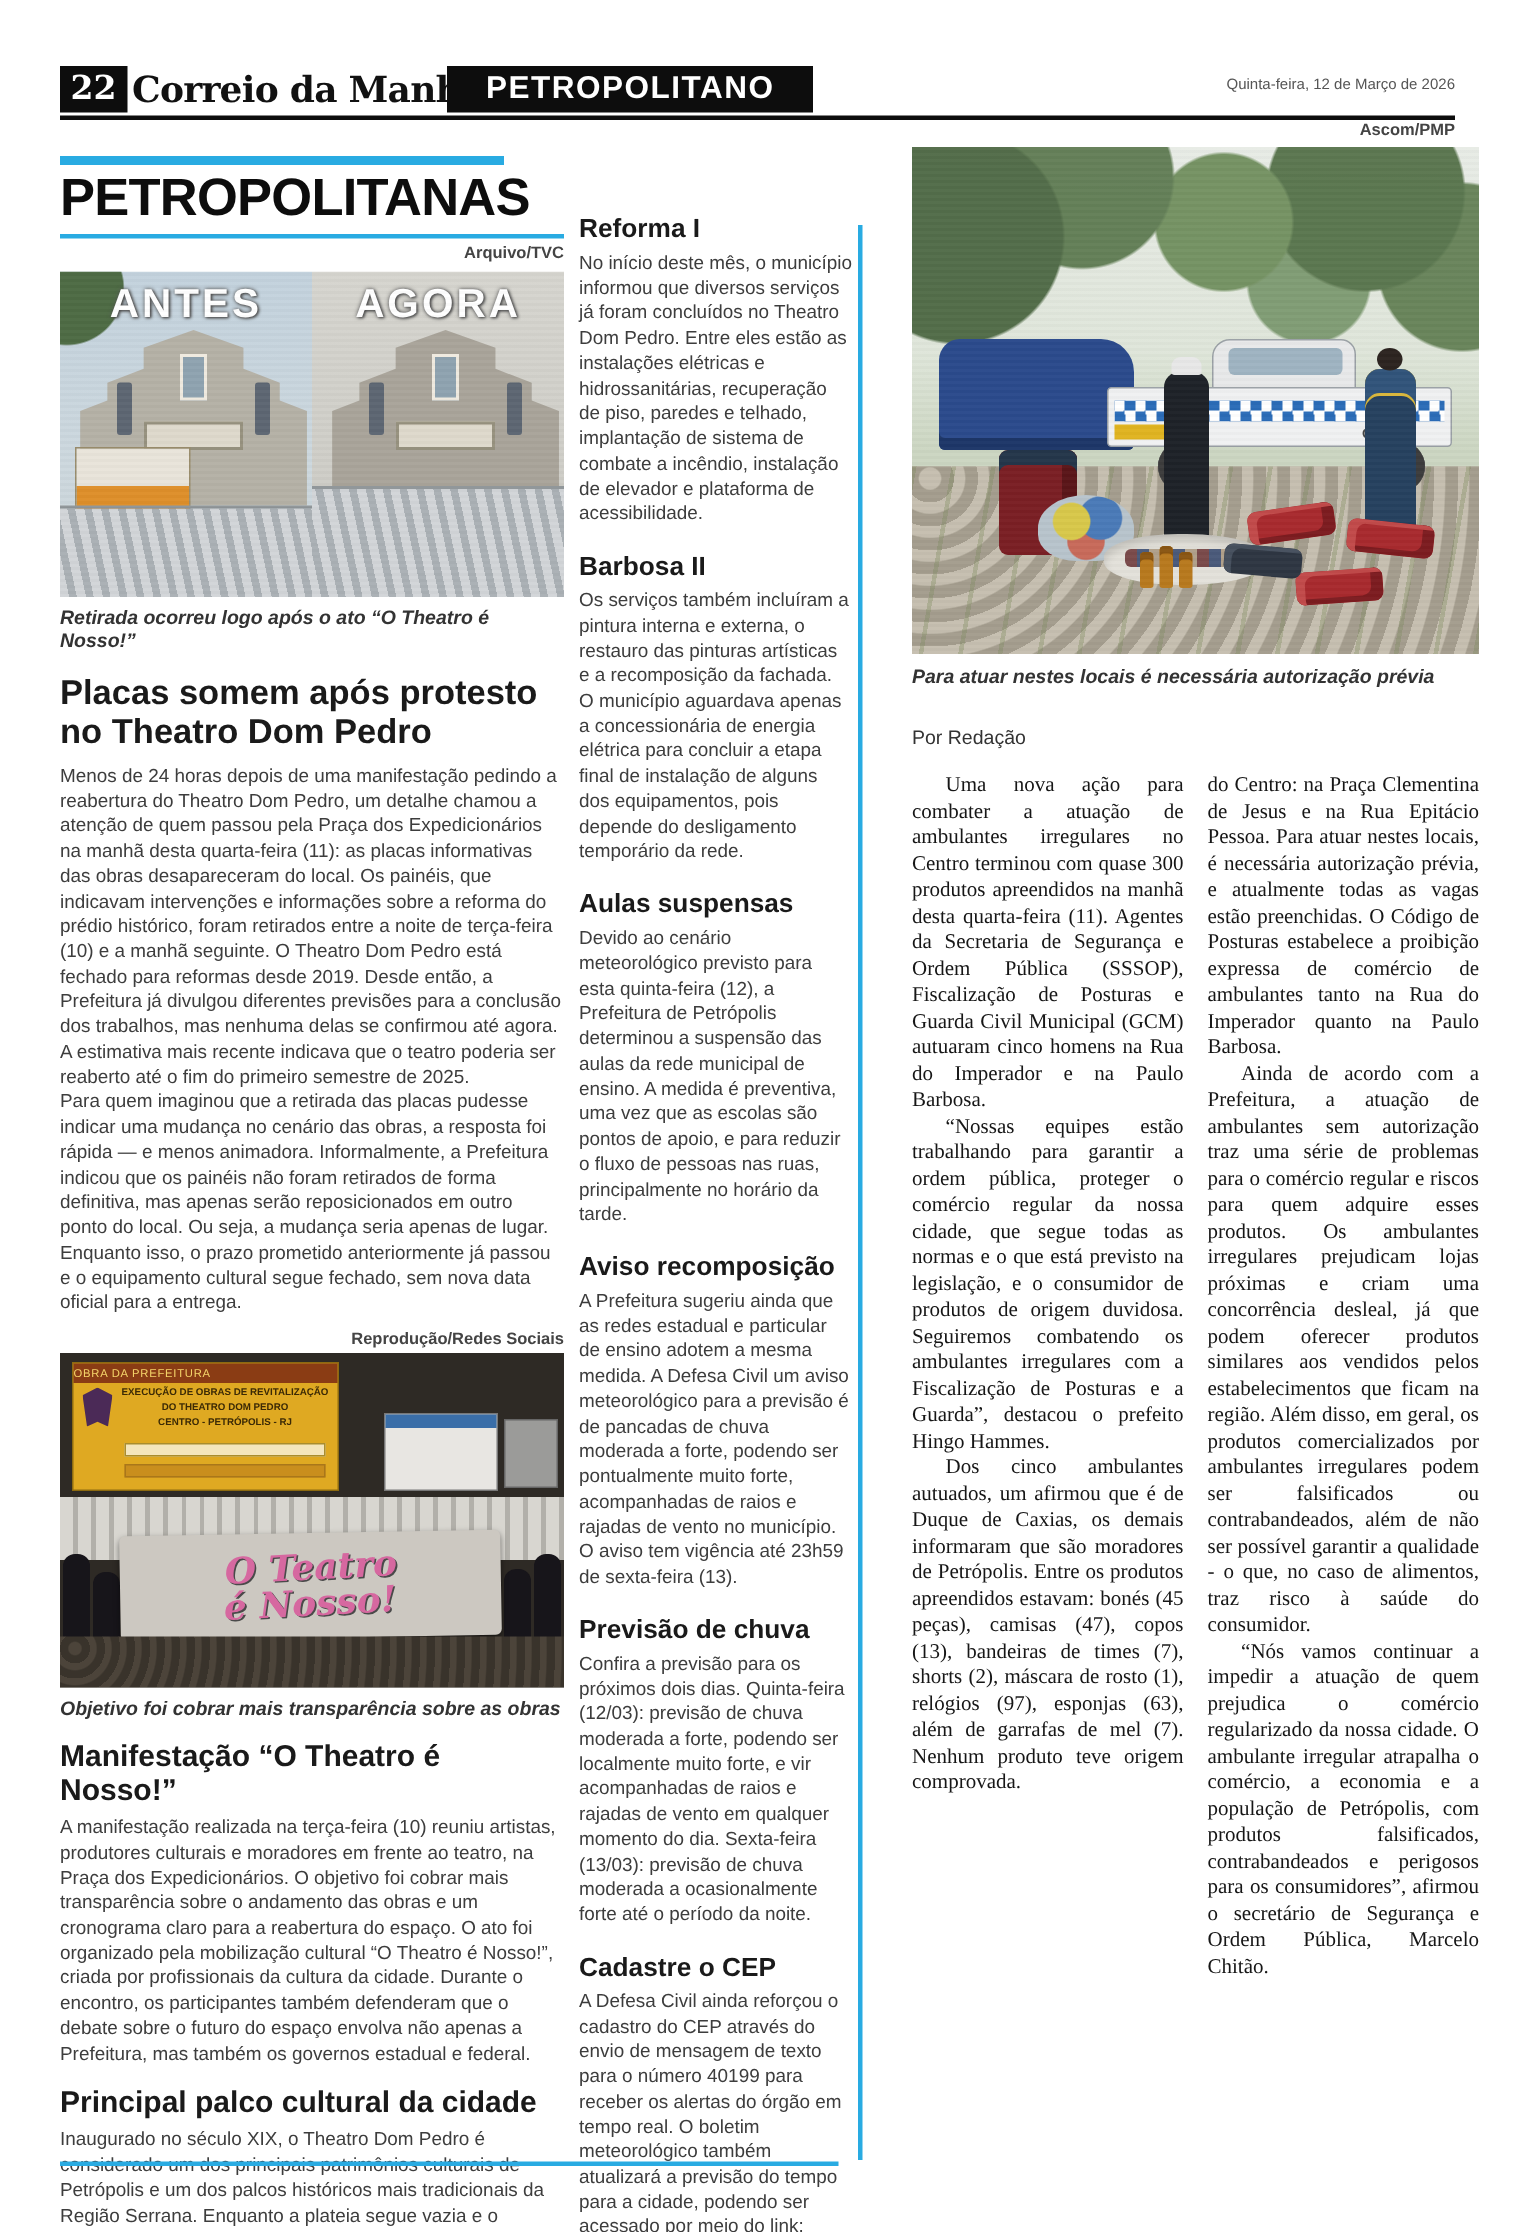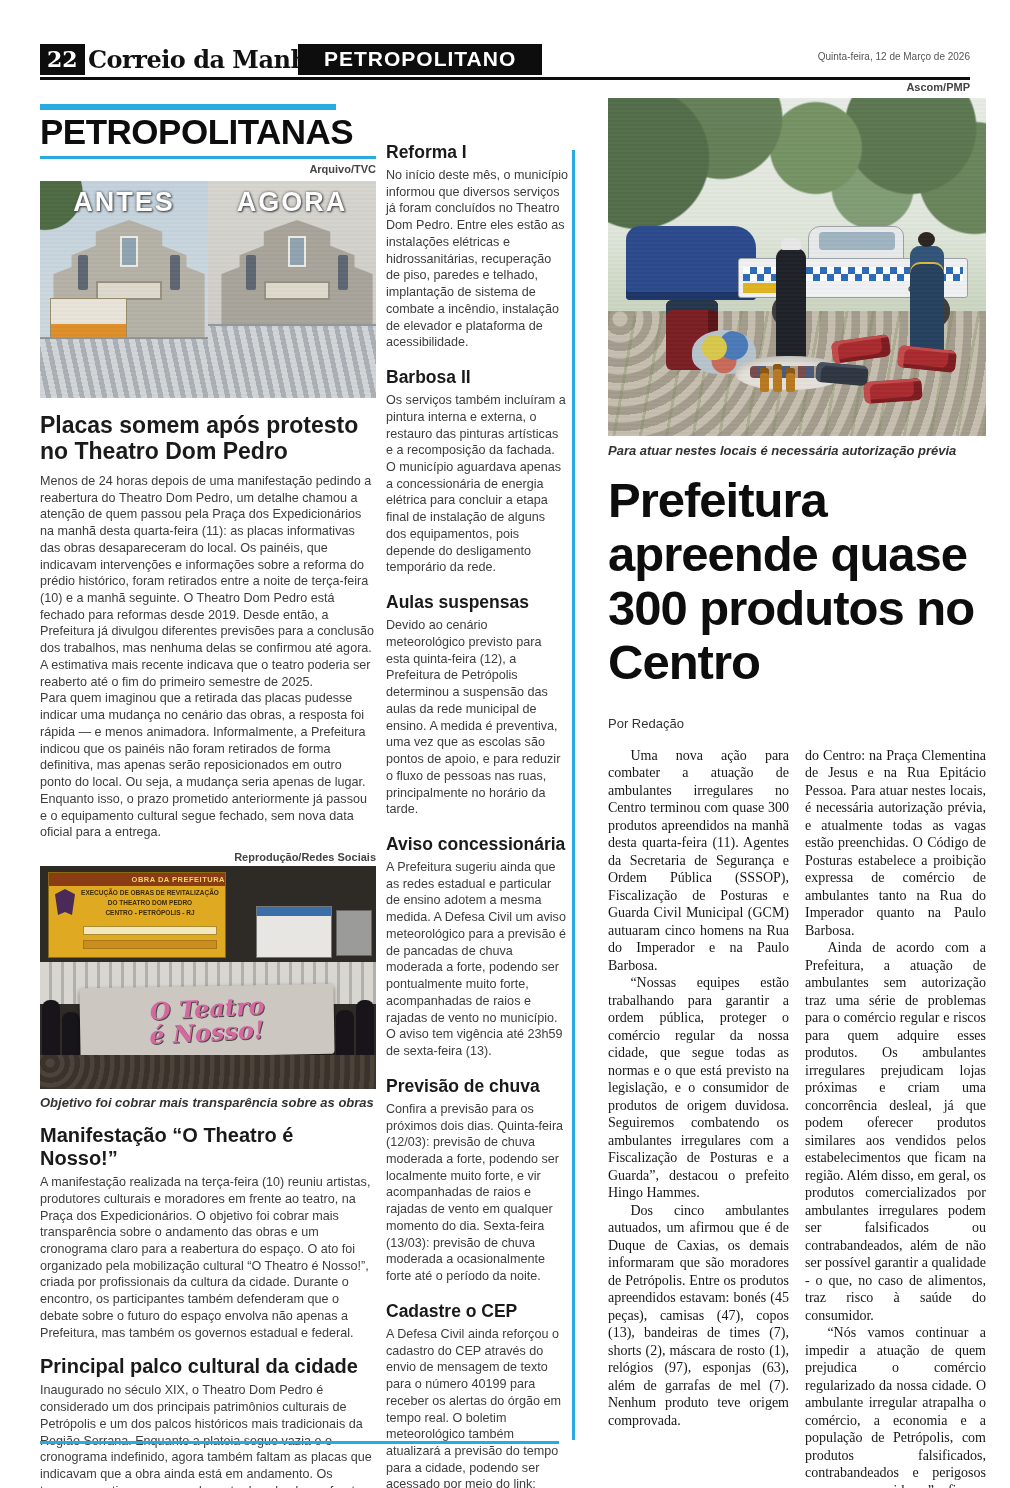--- a/index.html
+++ b/index.html
@@ -67,21 +67,21 @@
   .agora .fence1 { height:34%; }
   .ph-label { position:absolute; top:6px; width:100%; text-align:center; color:#fff;
     font-weight:800; font-size:27px; letter-spacing:2px;
     text-shadow:0 0 3px #555, 1px 1px 2px #444; }
   .leaf-corner { position:absolute; left:-12px; top:-10px; width:55px; height:70px;
     background:radial-gradient(circle at 30% 30%, #4e6b44 0 60%, transparent 62%); }
   
   .photo2 { position:relative; width:336px; height:223px; margin-top:3px; background:#2e2a25; overflow:hidden; }
   .p2-sign { position:absolute; left:8px; top:6px; width:178px; height:86px; background:#dfa922;
     border:1px solid #8c6a10; font-size:6.5px; color:#3c2a05; }
-  .p2-sign-head { background:#8a3c14; color:#f4d469; font-weight:bold; text-align:right;
+  .p2-sign-head { background:#8a3c14; color:#f4d469; font-weight:normal; text-align:left;
     font-size:7.5px; padding:2px 0; letter-spacing:0.5px; }
   .p2-sign-line { text-align:center; font-weight:bold; margin-top:3px; }
   .p2-crest { position:absolute; left:6px; top:16px; width:20px; height:26px; background:#4b2a57;
     clip-path:polygon(50% 0, 100% 20%, 85% 100%, 50% 88%, 15% 100%, 0 20%); }
   .p2-sign-bar { position:absolute; left:34px; right:8px; bottom:22px; height:9px; background:#f4e6bd; border:1px solid #a98d2f; }
   .p2-sign-bar2 { position:absolute; left:34px; right:8px; bottom:8px; height:9px; background:#c98e1d; border:1px solid #a9771a; }
   .p2-poster { position:absolute; right:44px; top:40px; width:76px; height:52px; background:#e8e6e2;
     border:1px solid #777; }
   .p2-poster-head { height:9px; background:#3a6ea8; }
   .p2-poster2 { position:absolute; right:4px; top:44px; width:36px; height:46px; background:#9b9b99; border:1px solid #666; }
@@ -195,20 +195,21 @@
           <div class="fac-window"></div>
           <div class="fac-lamp l"></div>
           <div class="fac-lamp r"></div>
           <div class="fac-balcony"></div>
         </div>
         <div class="fence1"></div>
         <div class="ph-label">AGORA</div>
         <div class="ph-grain"></div>
       </div>
     </div>
+    <div class="caption">Retirada ocorreu logo após o ato “O Theatro é Nosso!”</div>
 
     <div class="headline">Placas somem após protesto no Theatro Dom Pedro</div>
     <div class="body-sans">Menos de 24 horas depois de uma manifestação pedindo a reabertura do Theatro Dom Pedro, um detalhe chamou a atenção de quem passou pela Praça dos Expedicionários na manhã desta quarta-feira (11): as placas informativas das obras desapareceram do local. Os painéis, que indicavam intervenções e informações sobre a reforma do prédio histórico, foram retirados entre a noite de terça-feira (10) e a manhã seguinte. O Theatro Dom Pedro está fechado para reformas desde 2019. Desde então, a Prefeitura já divulgou diferentes previsões para a conclusão dos trabalhos, mas nenhuma delas se confirmou até agora. A estimativa mais recente indicava que o teatro poderia ser reaberto até o fim do primeiro semestre de 2025.</div>
 
     <div class="body-sans">Para quem imaginou que a retirada das placas pudesse indicar uma mudança no cenário das obras, a resposta foi rápida — e menos animadora. Informalmente, a Prefeitura indicou que os painéis não foram retirados de forma definitiva, mas apenas serão reposicionados em outro ponto do local. Ou seja, a mudança seria apenas de lugar. Enquanto isso, o prazo prometido anteriormente já passou e o equipamento cultural segue fechado, sem nova data oficial para a entrega.</div>
 
     <div class="credit" style="margin-top:10px;">Reprodução/Redes Sociais</div>
 
     <div class="photo2">
       <div class="p2-sign">
@@ -255,21 +256,21 @@
     </div>
     <div class="mid-sec">
       <h3>Barbosa II</h3>
       <div class="body-sans">Os serviços também incluíram a pintura interna e externa, o restauro das pinturas artísticas e a recomposição da fachada. O município aguardava apenas a concessionária de energia elétrica para concluir a etapa final de instalação de alguns dos equipamentos, pois depende do desligamento temporário da rede.</div>
     </div>
     <div class="mid-sec">
       <h3>Aulas suspensas</h3>
       <div class="body-sans">Devido ao cenário meteorológico previsto para esta quinta-feira (12), a Prefeitura de Petrópolis determinou a suspensão das aulas da rede municipal de ensino. A medida é preventiva, uma vez que as escolas são pontos de apoio, e para reduzir o fluxo de pessoas nas ruas, principalmente no horário da tarde.</div>
     </div>
     <div class="mid-sec">
-      <h3>Aviso concessionária</h3>
+      <h3>Aviso recomposição</h3>
       <div class="body-sans">A Prefeitura sugeriu ainda que as redes estadual e particular de ensino adotem a mesma medida. A Defesa Civil um aviso meteorológico para a previsão é de pancadas de chuva moderada a forte, podendo ser pontualmente muito forte, acompanhadas de raios e rajadas de vento no município. O aviso tem vigência até 23h59 de sexta-feira (13).</div>
     </div>
     <div class="mid-sec">
       <h3>Previsão de chuva</h3>
       <div class="body-sans">Confira a previsão para os próximos dois dias. Quinta-feira (12/03): previsão de chuva moderada a forte, podendo ser localmente muito forte, e vir acompanhadas de raios e rajadas de vento em qualquer momento do dia. Sexta-feira (13/03): previsão de chuva moderada a ocasionalmente forte até o período da noite.</div>
     </div>
     <div class="mid-sec">
       <h3>Cadastre o CEP</h3>
       <div class="body-sans">A Defesa Civil ainda reforçou o cadastro do CEP através do envio de mensagem de texto para o número 40199 para receber os alertas do órgão em tempo real. O boletim meteorológico também atualizará a previsão do tempo para a cidade, podendo ser acessado por meio do link: www.petropolis.rj.gov.br/boletim.</div>
     </div>
@@ -312,21 +313,20 @@
       <div class="p3-bottle" style="left:165px; height:28px;"></div>
       <div class="p3-bottle" style="left:178px;"></div>
       <div class="p3-redcloth" style="right:96px; bottom:76px; transform:rotate(-8deg);"></div>
       <div class="p3-redcloth" style="right:30px; bottom:66px; transform:rotate(6deg);"></div>
       <div class="p3-redcloth" style="right:64px; bottom:34px; transform:rotate(-4deg);"></div>
       <div class="p3-blackcloth" style="right:118px; bottom:52px; transform:rotate(5deg);"></div>
       <div class="ph-grain"></div>
     </div>
     <div class="r-caption">Para atuar nestes locais é necessária autorização prévia</div>
 
-    <div class="r-headline">Prefeitura apreende quase 300 produtos no Centro</div>
     <div class="r-byline">Por Redação</div>
 
     <div class="r-body">
       <div class="r-bodycol">
         <p>Uma nova ação para combater a atuação de ambulantes irregulares no Centro terminou com quase 300 produtos apreendidos na manhã desta quarta-feira (11). Agentes da Secretaria de Segurança e Ordem Pública (SSSOP), Fiscalização de Posturas e Guarda Civil Municipal (GCM) autuaram cinco homens na Rua do Imperador e na Paulo Barbosa.</p>
         <p>“Nossas equipes estão trabalhando para garantir a ordem pública, proteger o comércio regular da nossa cidade, que segue todas as normas e o que está previsto na legislação, e o consumidor de produtos de origem duvidosa. Seguiremos combatendo os ambulantes irregulares com a Fiscalização de Posturas e a Guarda”, destacou o prefeito Hingo Hammes.</p>
         <p>Dos cinco ambulantes autuados, um afirmou que é de Duque de Caxias, os demais informaram que são moradores de Petrópolis. Entre os produtos apreendidos estavam: bonés (45 peças), camisas (47), copos (13), bandeiras de times (7), shorts (2), máscara de rosto (1), relógios (97), esponjas (63), além de garrafas de mel (7). Nenhum produto teve origem comprovada.</p>
 
       </div>
       <div class="r-bodycol">

